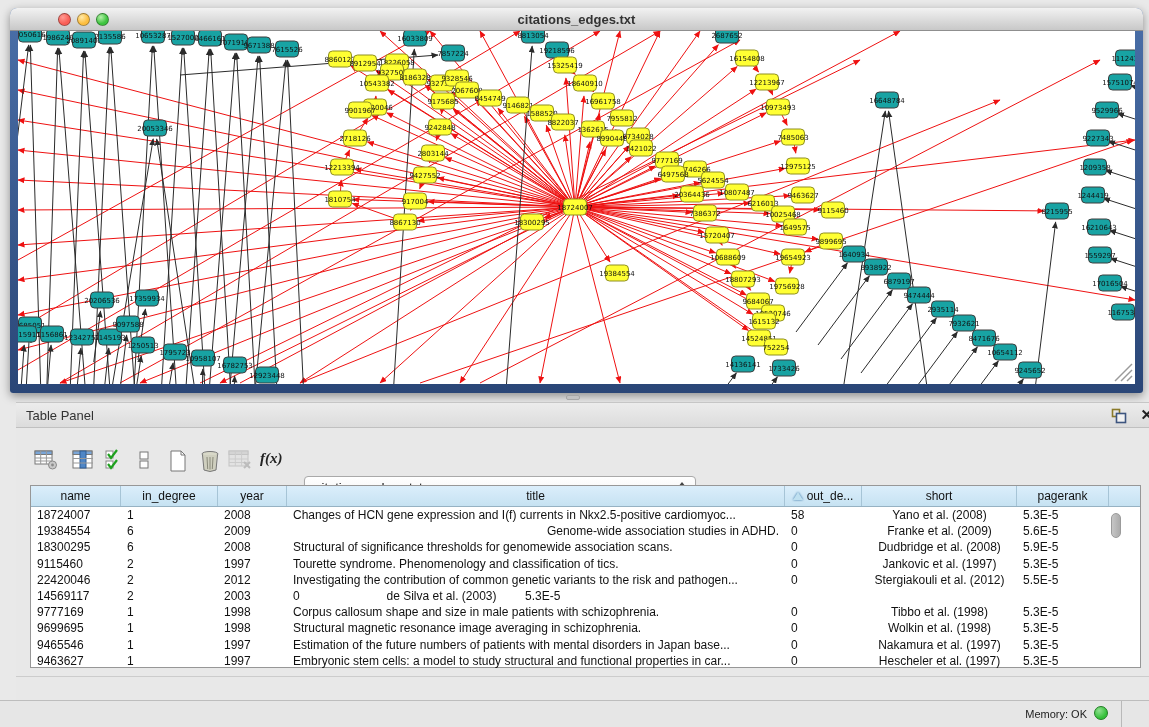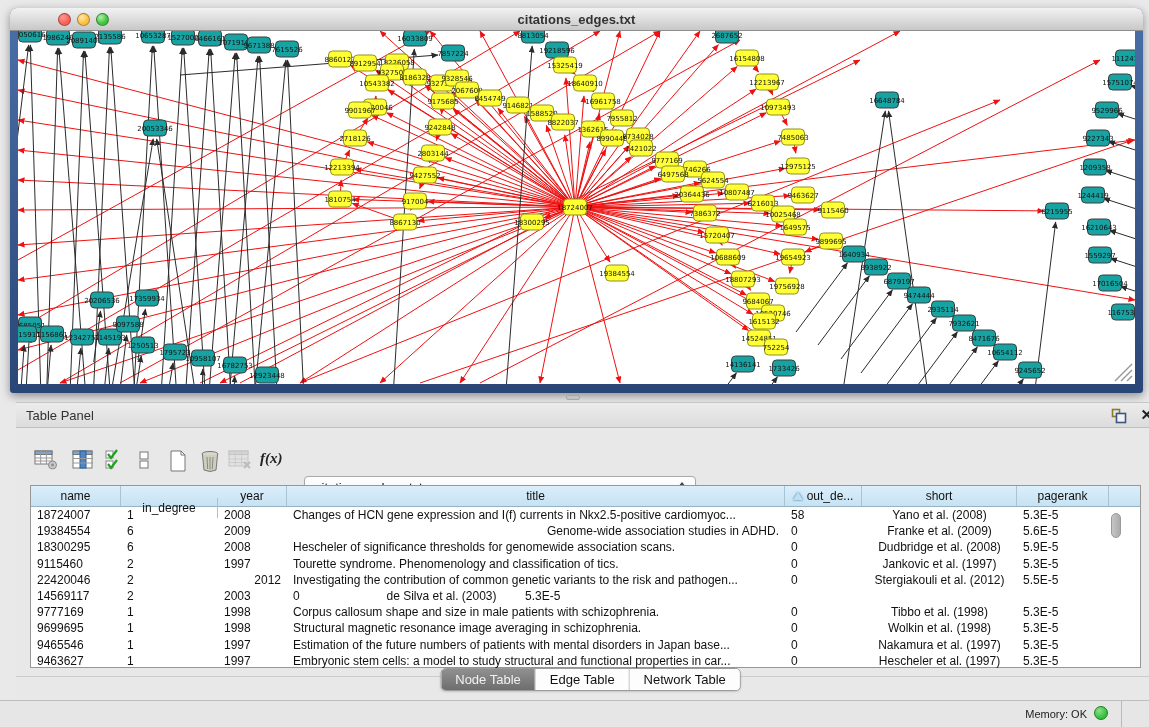--- a/index.html
+++ b/index.html
@@ -838,21 +838,21 @@
       <span class="spin up"></span>
       <span class="spin down"></span>
     </div>
   </div>
 
   <div id="data-table">
     <div id="tbl-header">
         <div class="hcell" style="width: 90px;">
           <span>name</span>
         </div>
-        <div class="hcell" style="width: 97px; margin-top: 12px;">
+        <div class="hcell" style="width: 97px;">
           <span>in_degree</span>
         </div>
         <div class="hcell" style="width: 69px;">
           <span>year</span>
         </div>
         <div class="hcell" style="width: 498px;">
           <span>title</span>
         </div>
         <div class="hcell" style="width: 77px;">
           <span class="sort-tri"></span>
@@ -882,38 +882,38 @@
           <div class="tcell" style="width: 69px; text-align: left;">2009</div>
           <div class="tcell" style="width: 498px; text-align: right;">Genome-wide association studies in ADHD.</div>
           <div class="tcell" style="width: 77px; text-align: left;">0</div>
           <div class="tcell" style="width: 155px; text-align: center;">Franke et al. (2009)</div>
           <div class="tcell" style="width: 92px; text-align: left;">5.6E-5</div>
         </div>
         <div class="trow">
           <div class="tcell" style="width: 90px; text-align: left;">18300295</div>
           <div class="tcell" style="width: 97px; text-align: left;">6</div>
           <div class="tcell" style="width: 69px; text-align: left;">2008</div>
-          <div class="tcell" style="width: 498px; text-align: left;">Hescheler of significance thresholds for genomewide association scans.</div>
+          <div class="tcell" style="width: 498px; text-align: left;">Structural of significance thresholds for genomewide association scans.</div>
           <div class="tcell" style="width: 77px; text-align: left;">0</div>
           <div class="tcell" style="width: 155px; text-align: center;">Dudbridge et al. (2008)</div>
           <div class="tcell" style="width: 92px; text-align: left;">5.9E-5</div>
         </div>
         <div class="trow">
           <div class="tcell" style="width: 90px; text-align: left;">9115460</div>
           <div class="tcell" style="width: 97px; text-align: left;">2</div>
           <div class="tcell" style="width: 69px; text-align: left;">1997</div>
           <div class="tcell" style="width: 498px; text-align: left;">Tourette syndrome. Phenomenology and classification of tics.</div>
           <div class="tcell" style="width: 77px; text-align: left;">0</div>
           <div class="tcell" style="width: 155px; text-align: center;">Jankovic et al. (1997)</div>
           <div class="tcell" style="width: 92px; text-align: left;">5.3E-5</div>
         </div>
         <div class="trow">
           <div class="tcell" style="width: 90px; text-align: left;">22420046</div>
           <div class="tcell" style="width: 97px; text-align: left;">2</div>
-          <div class="tcell" style="width: 69px; text-align: right;">2012</div>
+          <div class="tcell" style="width: 69px; text-align: left;">2012</div>
           <div class="tcell" style="width: 498px; text-align: left;">Investigating the contribution of common genetic variants to the risk and pathogen...</div>
           <div class="tcell" style="width: 77px; text-align: left;">0</div>
           <div class="tcell" style="width: 155px; text-align: center;">Stergiakouli et al. (2012)</div>
           <div class="tcell" style="width: 92px; text-align: left;">5.5E-5</div>
         </div>
         <div class="trow">
           <div class="tcell" style="width: 90px; text-align: left;">14569117</div>
           <div class="tcell" style="width: 97px; text-align: left;">2</div>
           <div class="tcell" style="width: 69px; text-align: left;">2003</div>
           <div class="tcell" style="width: 77px; text-align: left;">0</div>
@@ -954,24 +954,19 @@
           <div class="tcell" style="width: 498px; text-align: left;">Embryonic stem cells: a model to study structural and functional properties in car...</div>
           <div class="tcell" style="width: 77px; text-align: left;">0</div>
           <div class="tcell" style="width: 155px; text-align: center;">Hescheler et al. (1997)</div>
           <div class="tcell" style="width: 92px; text-align: left;">5.3E-5</div>
         </div>
       </div>
     <div id="scroll-thumb"></div>
   </div>
 
   <div id="panel-bottom-line"></div>
-  <div id="table-tabs">
-      <div class="seg active">Node Table</div>
-      <div class="seg">Edge Table</div>
-      <div class="seg">Network Table</div>
-    </div>
 </div>
 
 <div id="status-bar">
   <div id="memory-label">Memory: OK</div>
   <div id="memory-indicator"></div>
   <div id="status-divider"></div>
 </div>
 
 </body></html>

